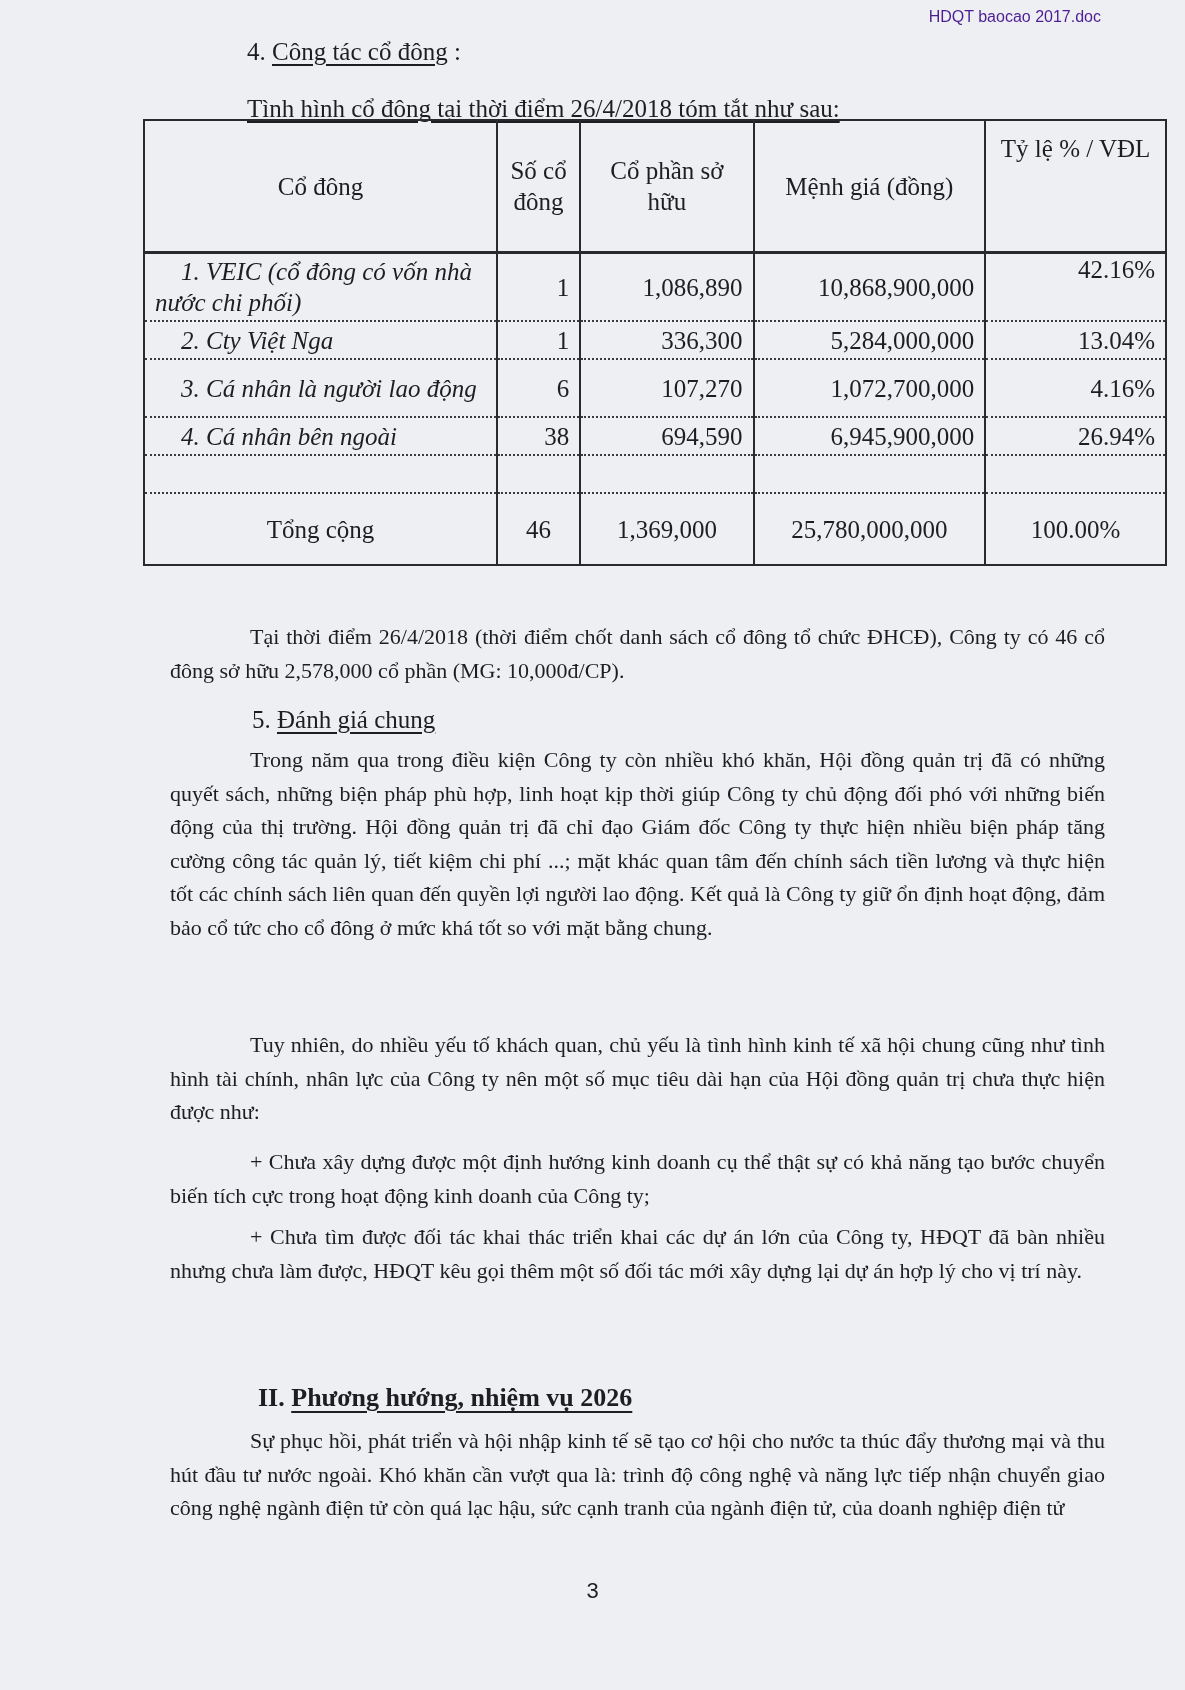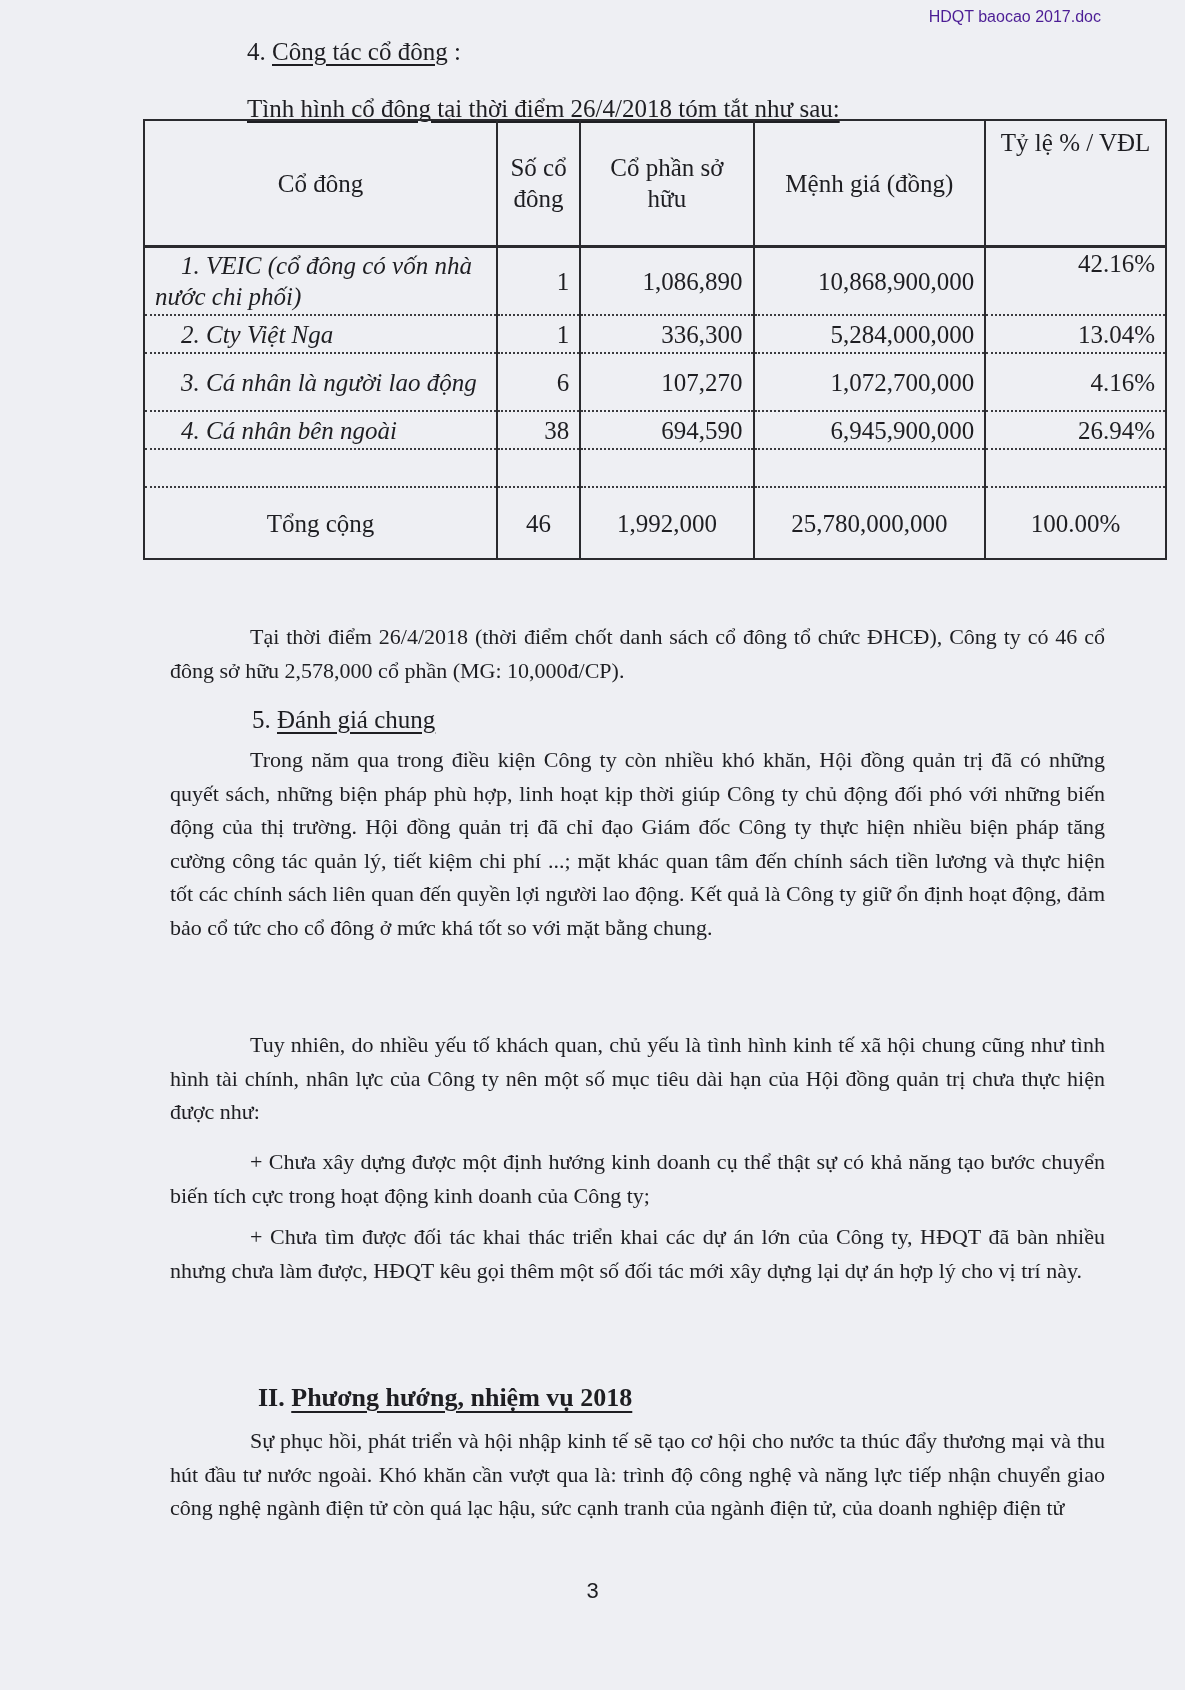--- a/index.html
+++ b/index.html
@@ -105,21 +105,21 @@
         <col class="col3">
         <col class="col4">
         <col class="col5">
     </colgroup>
     <thead>
       <tr>
         <th>Cổ đông</th>
         <th>Số cổ đông</th>
         <th>Cổ phần sở hữu</th>
         <th>Mệnh giá (đồng)</th>
-        <th style="vertical-align:top;padding-top:6px;">Tỷ lệ % / VĐL</th>
+        <th style="vertical-align:top;padding-top:12px;">Tỷ lệ % / VĐL</th>
       </tr>
     </thead>
     <tbody>
       <tr class="r1">
         <td class="name" style="text-indent:26px;">1. VEIC (cổ đông có vốn nhà nước chi phối)</td>
         <td class="num">1</td>
         <td class="num">1,086,890</td>
         <td class="wrap-num">10,868,900,000</td>
         <td class="num" style="vertical-align:top;">42.16%</td>
       </tr>
@@ -147,21 +147,21 @@
       <tr class="r5">
         <td class="name"></td>
         <td class="num"></td>
         <td class="num"></td>
         <td class="num"></td>
         <td class="num"></td>
       </tr>
       <tr class="r6">
         <td class="total-label">Tổng cộng</td>
         <td class="num">46</td>
-        <td class="num">1,992,000</td>
+        <td class="num">1,369,000</td>
         <td class="wrap-num">25,780,000,000</td>
         <td class="num">100.00%</td>
       </tr>
     </tbody>
   </table>
 
   <div class="para" style="top:620px;">
     <span class="indent"></span><span>Tại thời điểm 26/4/2018 (thời điểm chốt danh sách cổ đông tổ chức ĐHCĐ), Công ty có 46 cổ đông sở hữu 2,578,000 cổ phần (MG: 10,000đ/CP).</span>
   </div>
 
@@ -181,21 +181,21 @@
   <div class="para" style="top:1145px;">
     <span class="indent"></span><span>+ Chưa xây dựng được một định hướng kinh doanh cụ thể thật sự có khả năng tạo bước chuyển biến tích cực trong hoạt động kinh doanh của Công ty;</span>
   </div>
 
   <div class="para" style="top:1220px;">
     <span class="indent"></span><span>+  Chưa tìm được đối tác khai thác triển khai các dự án lớn của Công ty, HĐQT đã bàn nhiều nhưng chưa làm được, HĐQT kêu gọi thêm một số đối tác mới xây dựng lại dự án hợp lý cho vị trí này.</span>
   </div>
 
   <div class="heading-ii">
     <span>II.</span>
-    <span class="u">Phương hướng, nhiệm vụ 2018</span>
+    <span class="u">Phương hướng, nhiệm vụ 2026</span>
   </div>
 
   <div class="para" style="top:1424px;">
     <span class="indent"></span><span>Sự phục hồi, phát triển và hội nhập kinh tế sẽ tạo cơ hội cho nước ta thúc đẩy thương mại và thu hút đầu tư nước ngoài. Khó khăn cần vượt qua là: trình độ công nghệ và năng lực tiếp nhận chuyển giao công nghệ ngành điện tử còn quá lạc hậu, sức cạnh tranh của ngành điện tử, của doanh nghiệp điện tử</span>
   </div>
 
   <div class="page-number">3</div>
 </div>
 
 </body></html>

